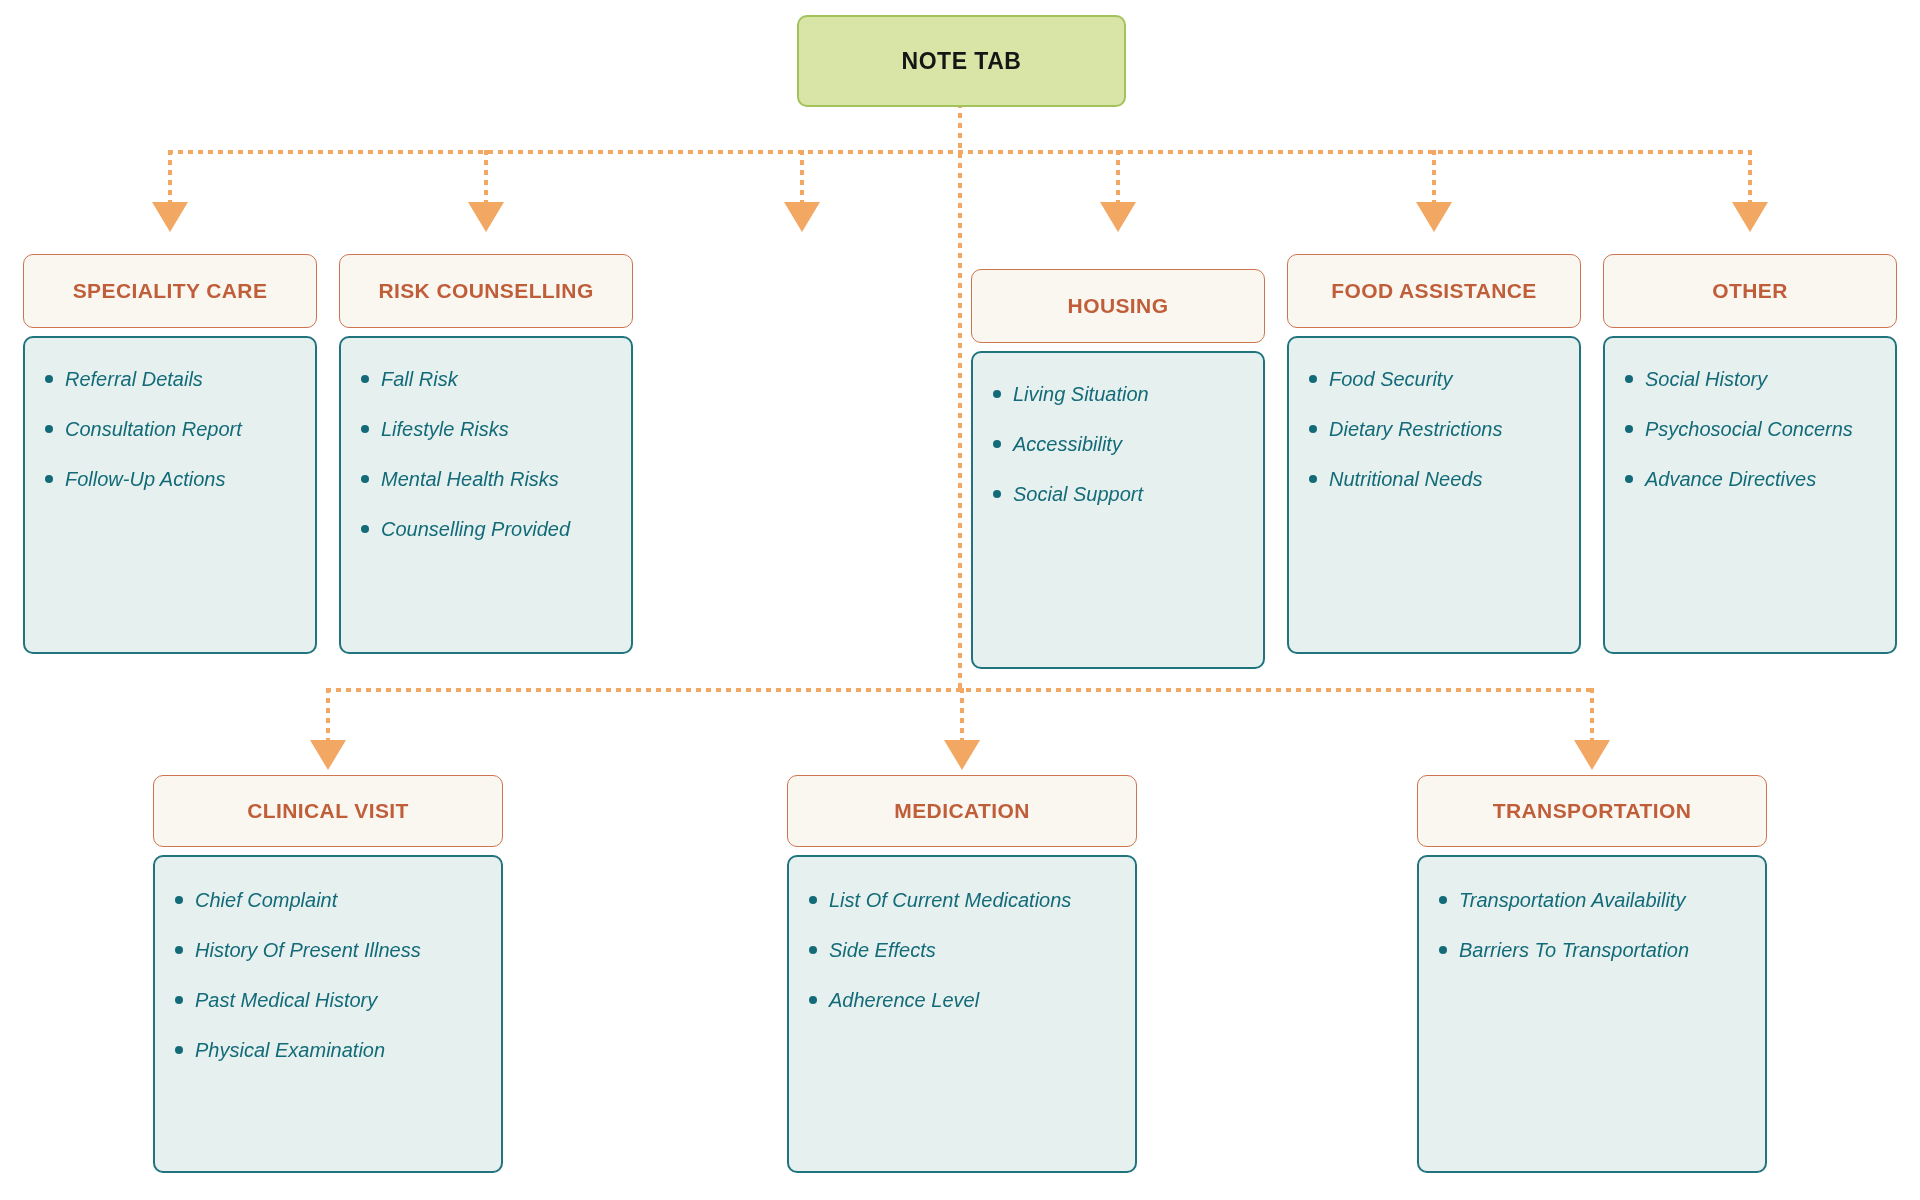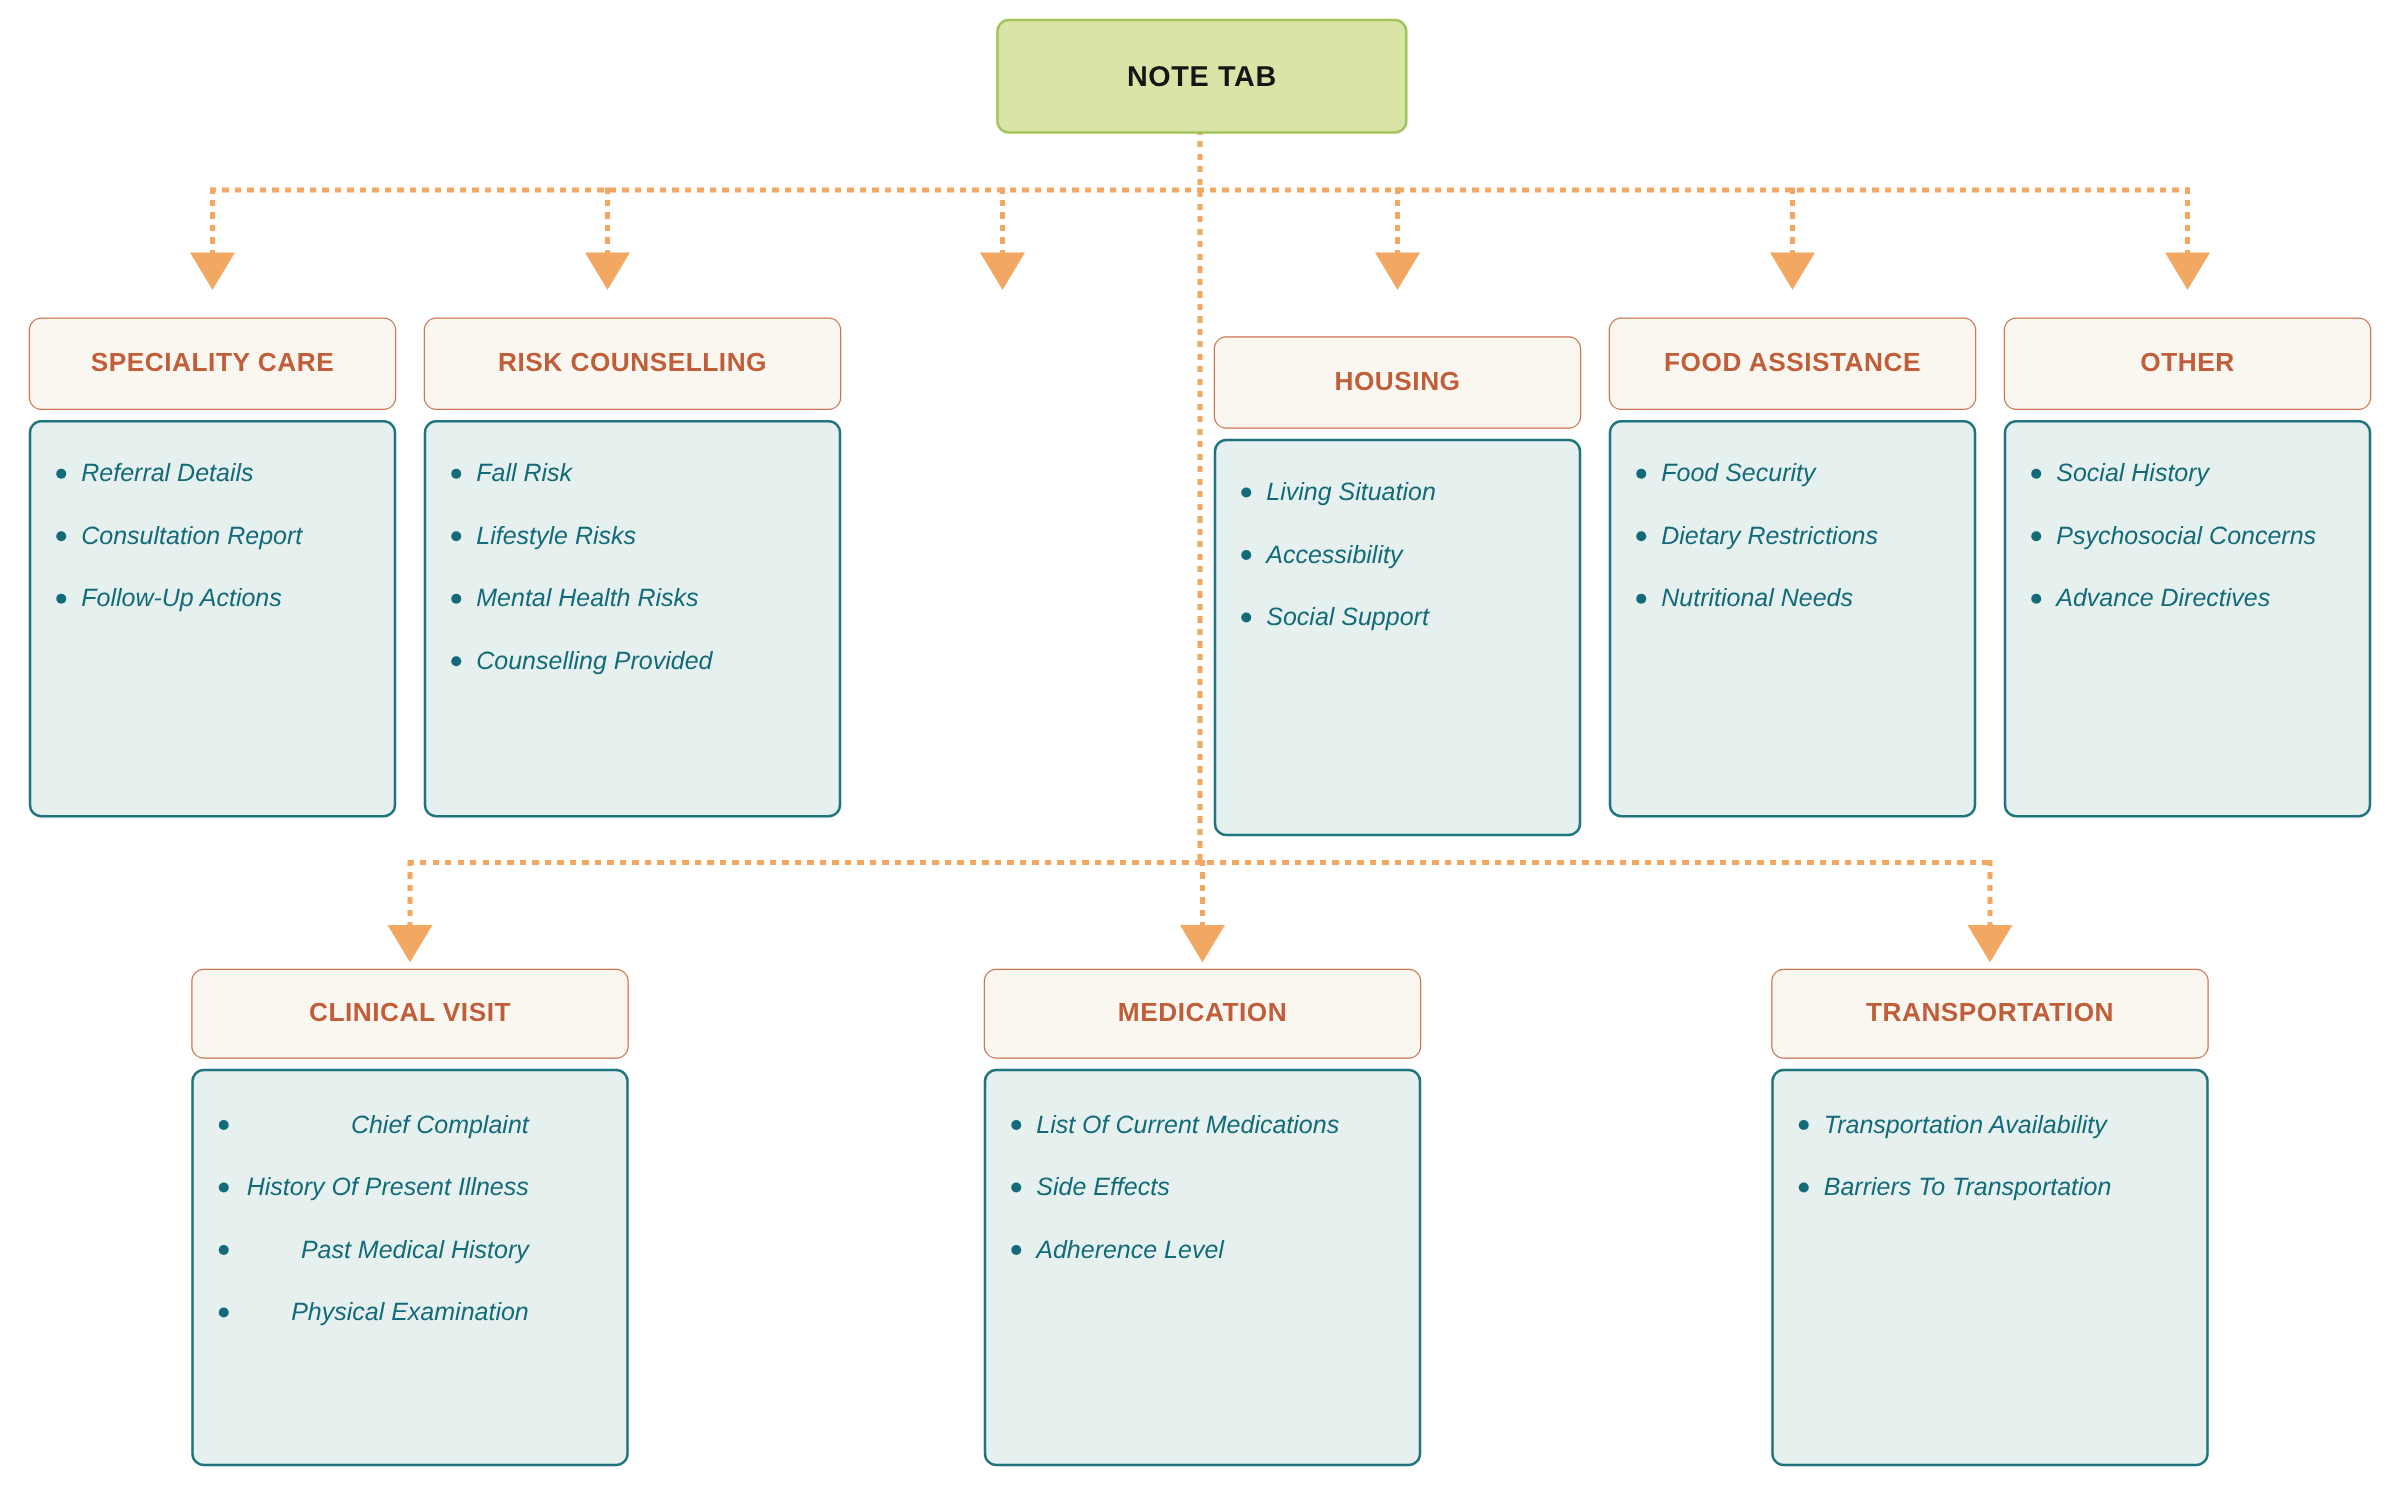--- a/index.html
+++ b/index.html
@@ -42,33 +42,33 @@
     margin-bottom:8px; box-sizing:border-box;
   }
   .row2 .sec-head{height:72px;}
   .sec-title{font-size:21px;font-weight:600;letter-spacing:.4px;color:var(--header-text);}
   .sec-body{
     height:318px; background:var(--body-fill);
     border:2px solid var(--body-border); border-radius:10px; box-sizing:border-box;
   }
   ul.bullets{list-style:none;margin:0;padding:16px 12px 0 40px;font-style:italic;}
   .row2 ul.bullets{padding-top:18px;}
-  ul.bullets.narrow{padding-right:78px;text-align:right;}
+  ul.bullets.narrow{padding-right:78px;}
   ul.bullets li{
     position:relative; line-height:50px; font-size:20px; font-weight:500;
     color:var(--body-text);
   }
   ul.bullets li::before{
     content:""; position:absolute; left:-20px; top:21px;
     width:8px; height:8px; border-radius:50%; background:var(--body-text);
   }
 
   
   .pos-sc{left:23px;  top:254px; width:294px;}
-  .pos-rc{left:339px; top:254px; width:334px;}
+  .pos-rc{left:339px; top:254px; width:294px;}
   .pos-hi{left:655px; top:254px; width:294px;}
   .pos-ho{left:971px; top:254px; width:294px;margin-top:15px;}
   .pos-fa{left:1287px;top:254px; width:294px;}
   .pos-ot{left:1603px;top:254px; width:294px;}
   
   .pos-cv{left:153px; top:775px; width:350px;}
   .pos-me{left:787px; top:775px; width:350px;}
   .pos-tr{left:1417px;top:775px; width:350px;}
 </style>
 </head>

